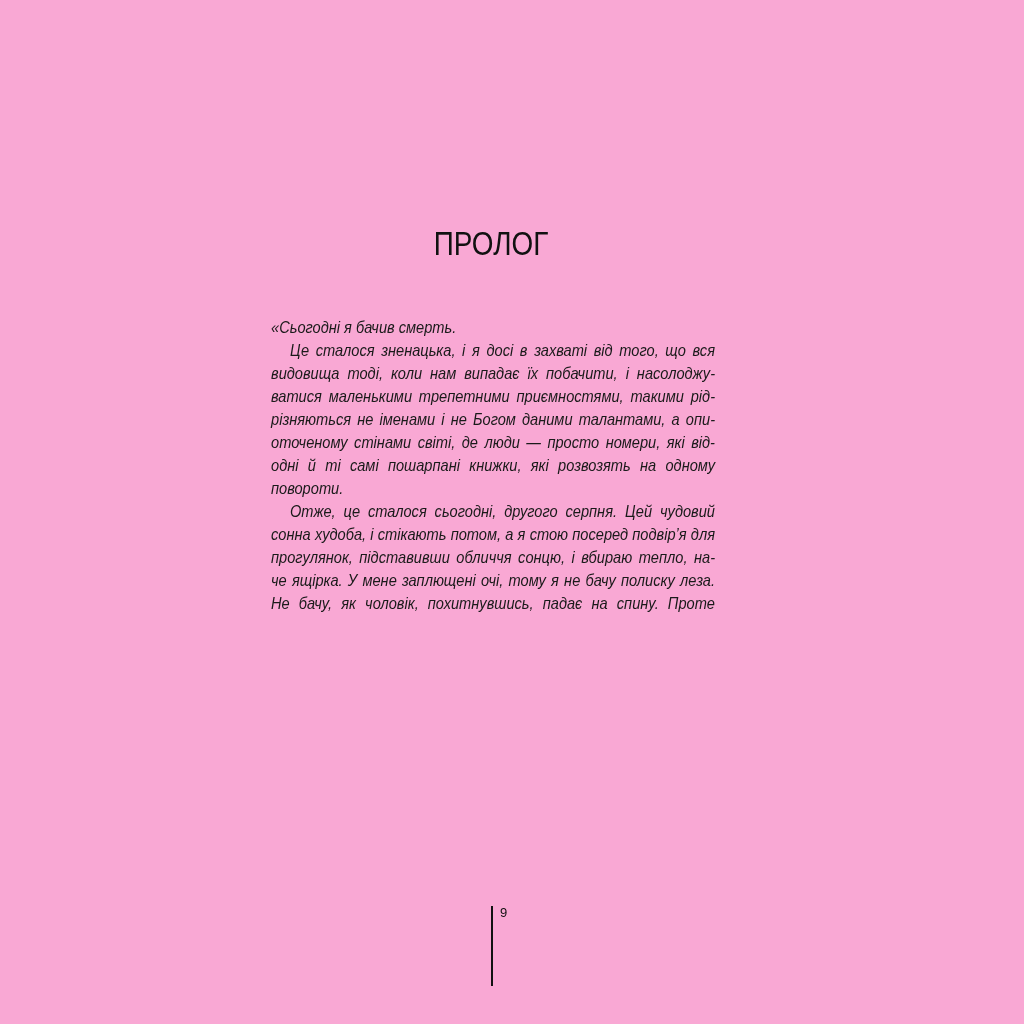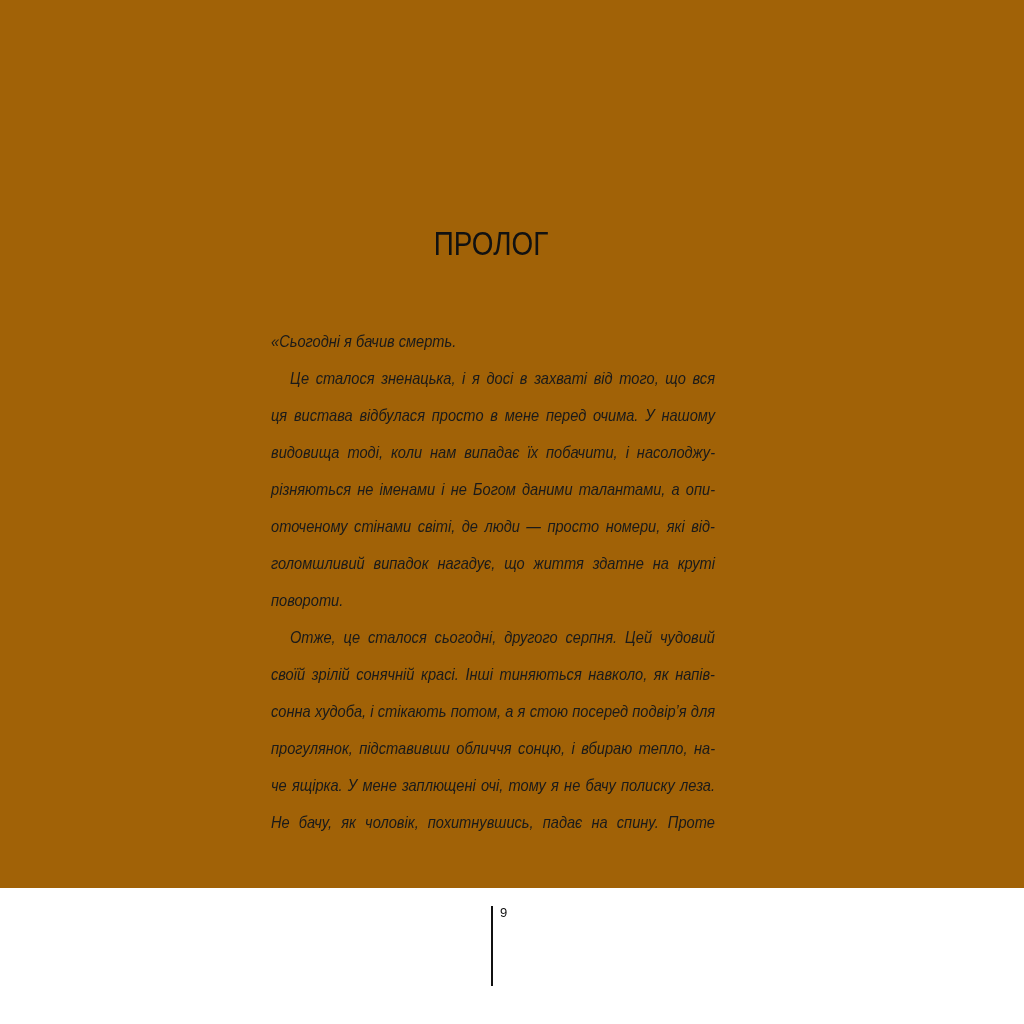--- a/index.html
+++ b/index.html
@@ -10,22 +10,22 @@
     body {
       width: 1024px;
       height: 1024px;
       position: relative;
       overflow: hidden;
       color: #111111;
     }
     .page {
       position: absolute;
       left: 0; top: 0;
-      width: 1024px; height: 888px;
-      background: #a16207;
+      width: 1024px; height: 1024px;
+      background: #f9a8d4;
     }
     .chapter-title {
       position: absolute;
       left: 0;
       width: 982px;
       top: 224px;
       text-align: center;
       font-family: "Liberation Sans", sans-serif;
       font-size: 34px;
       font-weight: normal;
@@ -45,21 +45,20 @@
       font-size: 17px;
       line-height: 23px;
       color: #1a1a1a;
     }
     .line {
       display: block;
       white-space: nowrap;
       text-align: justify;
       text-align-last: justify;
       transform-origin: 0 0;
-      margin-top: 14px;
     }
     .line.last {
       text-align-last: left;
     }
     .line.indent {
       padding-left: 19px;
     }
     .line-inner {
       display: inline-block;
       transform: scaleX(0.86);
@@ -85,28 +84,27 @@
   </style>
 </head>
 <body>
 
 <div class="page">
   <h1 class="chapter-title">ПРОЛОГ</h1>
 
   <div class="body-text" id="body-text">
       <span class="line last"><span class="line-inner" style="width: auto; white-space: nowrap;">«Сьогодні я бачив смерть.</span></span>
       <span class="line indent"><span class="line-inner" style="width: auto; white-space: nowrap; word-spacing: 3.00271px;">Це сталося зненацька, і я досі в захваті від того, що вся</span></span>
-      <span class="line"><span class="line-inner" style="width: auto; white-space: nowrap; word-spacing: 3.18899px;">ця вистава відбулася просто в мене перед очима. У нашому</span></span>
       <span class="line"><span class="line-inner" style="width: auto; white-space: nowrap; word-spacing: 4.53879px;">видовища тоді, коли нам випадає їх побачити, і насолоджу-</span></span>
+      <span class="line"><span class="line-inner" style="width: auto; white-space: nowrap; word-spacing: 3.24957px;">ватися маленькими трепетними приємностями, такими рід-</span></span>
       <span class="line"><span class="line-inner" style="width: auto; white-space: nowrap; word-spacing: 2.40774px;">різняються не іменами і не Богом даними талантами, а опи-</span></span>
       <span class="line"><span class="line-inner" style="width: auto; white-space: nowrap; word-spacing: 2.78275px;">оточеному стінами світі, де люди — просто номери, які від-</span></span>
-      <span class="line"><span class="line-inner" style="width: auto; white-space: nowrap; word-spacing: 5.57111px;">голомшливий випадок нагадує, що життя здатне на круті</span></span>
+      <span class="line"><span class="line-inner" style="width: auto; white-space: nowrap; word-spacing: 6.07789px;">одні й ті самі пошарпані книжки, які розвозять на одному</span></span>
       <span class="line last"><span class="line-inner" style="width: auto; white-space: nowrap;">повороти.</span></span>
       <span class="line indent"><span class="line-inner" style="width: auto; white-space: nowrap; word-spacing: 4.44845px;">Отже, це сталося сьогодні, другого серпня. Цей чудовий</span></span>
-      <span class="line"><span class="line-inner" style="width: auto; white-space: nowrap; word-spacing: 2.96262px;">своїй зрілій сонячній красі. Інші тиняються навколо, як напів-</span></span>
       <span class="line"><span class="line-inner" style="width: auto; white-space: nowrap; word-spacing: 0.17791px;">сонна худоба, і стікають потом, а я стою посеред подвір’я для</span></span>
       <span class="line"><span class="line-inner" style="width: auto; white-space: nowrap; word-spacing: 2.78986px;">прогулянок, підставивши обличчя сонцю, і вбираю тепло, на-</span></span>
       <span class="line"><span class="line-inner" style="width: auto; white-space: nowrap; word-spacing: 1.34923px;">че ящірка. У мене заплющені очі, тому я не бачу полиску леза.</span></span>
       <span class="line"><span class="line-inner" style="width: auto; white-space: nowrap; word-spacing: 5.88254px;">Не бачу, як чоловік, похитнувшись, падає на спину. Проте</span></span>
     </div>
 
   <div class="folio-rule"></div>
   <div class="folio-number">9</div>
 </div>
 

